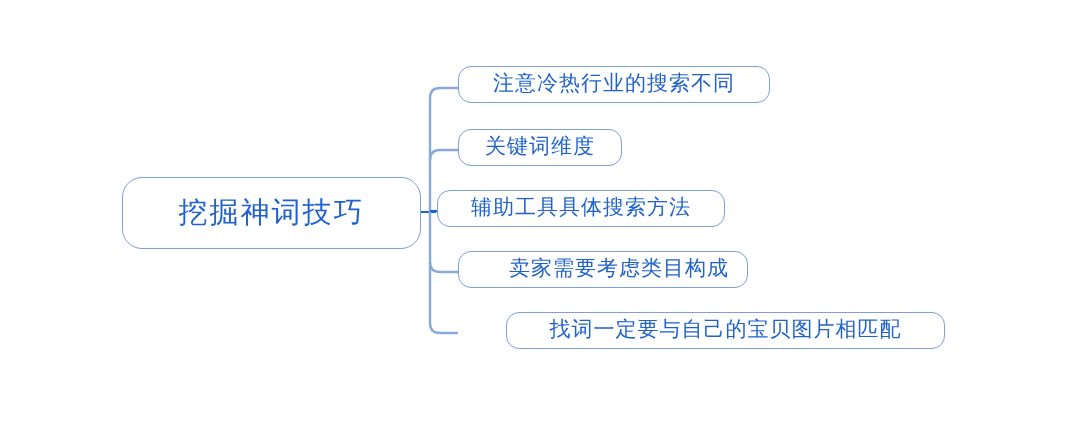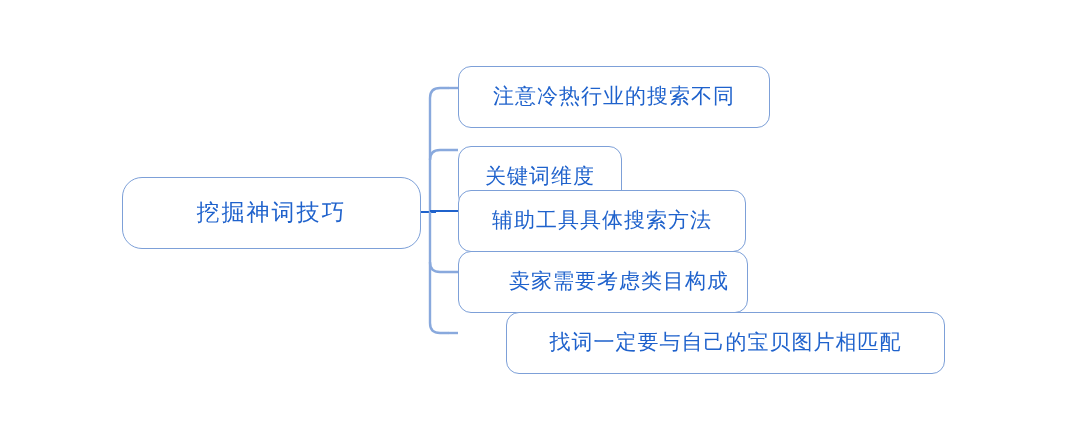--- a/index.html
+++ b/index.html
@@ -37,31 +37,31 @@
     white-space: nowrap;
     letter-spacing: 1px;
   }
   .node.root {
     left: 122px;
     top: 177px;
     width: 299px;
     height: 72px;
     border-radius: 20px;
     border-width: 1.8px;
-    font-size: 23px;
+    font-size: 29px;
     letter-spacing: 2px;
   }
   .node.branch {
-    height: 62px;
+    height: 37px;
     font-size: 21px;
     border-radius: 13px;
   }
   .node.b1 { left: 458px; top: 66px;  width: 312px; }
-  .node.b2 { left: 458px; top: 146px; width: 164px; }
-  .node.b3 { left: 458px; top: 190px; width: 288px; }
+  .node.b2 { left: 458px; top: 129px; width: 164px; }
+  .node.b3 { left: 437px; top: 190px; width: 288px; }
   .node.b4 { left: 458px; top: 251px; width: 290px; padding-left: 32px; }
   .node.b5 { left: 458px; top: 312px; width: 439px; margin-left: 48px; }
   .node-label {
     display: block;
     line-height: 1;
     transform: translateY(-1px);
   }
 </style>
 </head>
 <body>

